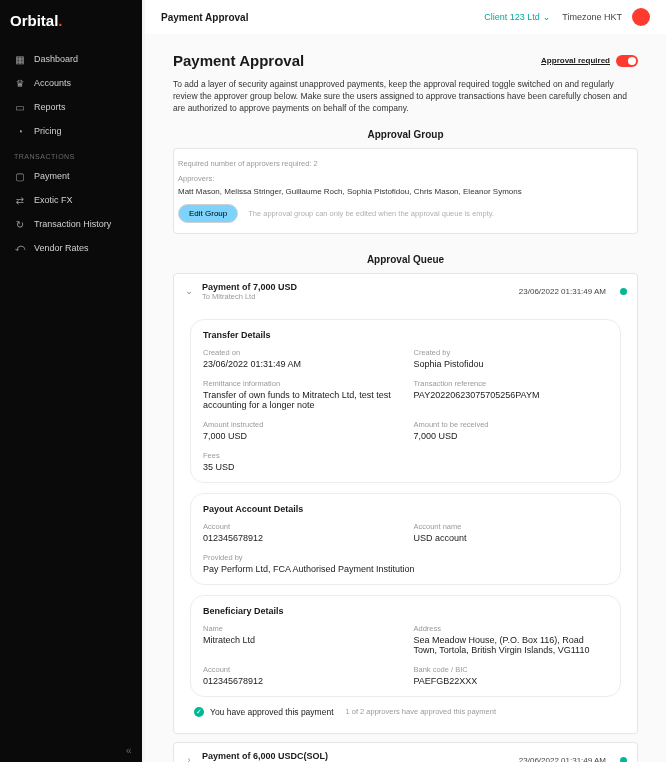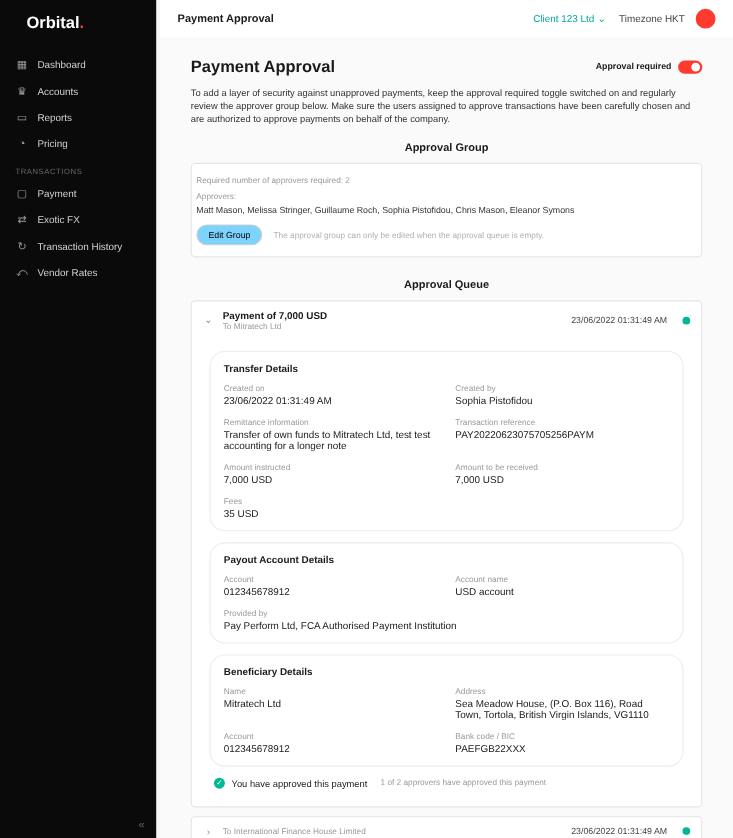--- a/index.html
+++ b/index.html
@@ -1,37 +1,37 @@
 <!DOCTYPE html>
 <html><head>
   <meta charset="utf-8">
   <style>
     * { margin: 0; padding: 0; box-sizing: border-box; }
     body { font-family: -apple-system, BlinkMacSystemFont, "Segoe UI", Arial, sans-serif; background: #f5f5f5; color: #1a1a1a; font-size: 11px; width: 666px; height: 762px; overflow: hidden; position: relative; }
 
     .sidebar { position: absolute; left: 0; top: 0; width: 142px; height: 762px; background: #0a0a0a; color: #fff; padding: 12px 0; }
-    .logo { font-size: 15px; font-weight: 700; padding: 0 24px 18px; }
+    .logo { font-size: 15px; font-weight: 700; padding: 0 10px 18px; }
     .logo-dot { color: #ff3b30; }
     .nav-item { display: flex; align-items: center; gap: 8px; padding: 6px 14px; font-size: 9px; color: #d0d0d0; cursor: pointer; }
     .nav-item .ic { width: 12px; height: 12px; display: inline-flex; align-items: center; justify-content: center; font-size: 10px; color: #9a9a9a; }
     .nav-section { font-size: 7px; color: #6a6a6a; letter-spacing: 0.5px; padding: 10px 14px 4px; text-transform: uppercase; }
 
     .main { position: absolute; left: 145px; top: 0; right: 0; height: 762px; background: #fafafa; overflow-y: auto; }
     .topbar { display: flex; align-items: center; padding: 8px 16px 8px 16px; background: #fff; }
     .topbar-title { font-size: 10px; font-weight: 700; }
     .topbar-spacer { flex: 1; }
     .client { font-size: 9px; color: #00a99d; display: flex; align-items: center; gap: 3px; cursor: pointer; }
     .tz { font-size: 9px; color: #444; margin-left: 12px; }
     .avatar { width: 18px; height: 18px; border-radius: 50%; background: #ff3b30; margin-left: 10px; }
 
     .content { padding: 18px 28px; }
 
     .page-head { display: flex; align-items: center; margin-bottom: 10px; }
     .page-title { font-size: 15px; font-weight: 700; }
-    .approval-req { margin-left: auto; display: flex; align-items: center; gap: 6px; font-size: 8px; font-weight: 600; }
+    .approval-req { margin-left: auto; display: flex; align-items: center; gap: 6px; font-size: 8px; font-weight: 600; text-decoration: underline; }
     .toggle { width: 22px; height: 12px; background: #ff3b30; border-radius: 6px; position: relative; cursor: pointer; }
     .toggle::after { content: ""; width: 8px; height: 8px; background: #fff; border-radius: 50%; position: absolute; top: 2px; right: 2px; }
 
     .helptext { font-size: 8.5px; color: #333; line-height: 1.4; margin-bottom: 14px; }
     .section-h { font-size: 10px; font-weight: 700; margin: 12px 4px 8px; text-align: center; }
 
     .group-card { border: 1px solid #e5e5e5; border-radius: 4px; padding: 10px 4px; background: #fff; }
     .muted-tiny { font-size: 7.5px; color: #9a9a9a; }
     .approvers-list { font-size: 8px; color: #333; margin: 4px 0 8px; }
     .edit-row { display: flex; align-items: center; gap: 10px; }
@@ -236,20 +236,21 @@
           <span class="approved-note">1 of 2 approvers have approved this payment</span>
         </div>
 
       </div>
     </div>
 
     <div class="queue-item">
       <div class="queue-head">
         <span class="chev">›</span>
         <div class="q-meta">
+          <div class="q-title">Payment of 6,000 USDC(SOL)</div>
           <div class="q-sub">To International Finance House Limited</div>
         </div>
         <div class="q-date">23/06/2022 01:31:49 AM</div>
         <span class="status-dot"></span>
       </div>
     </div>
 
   </div>
 </div>
 

